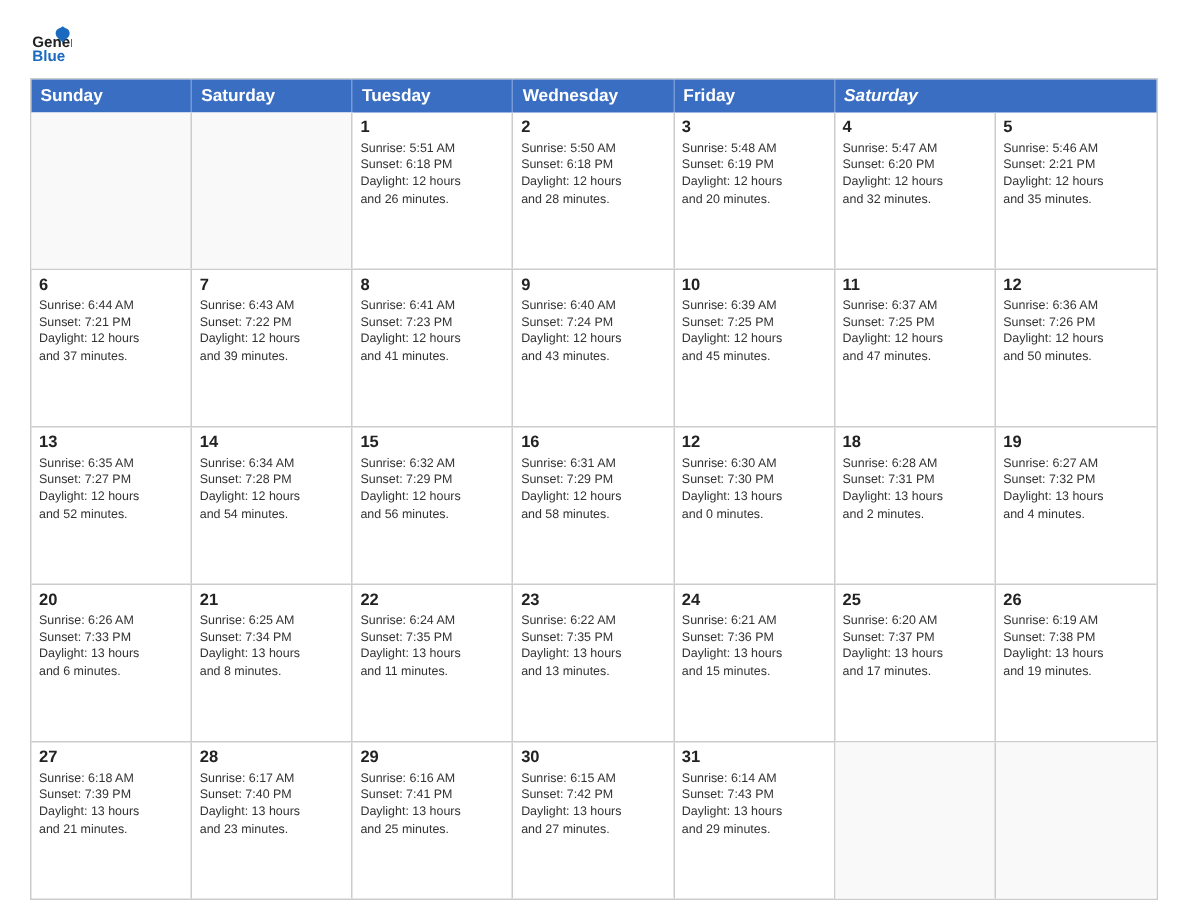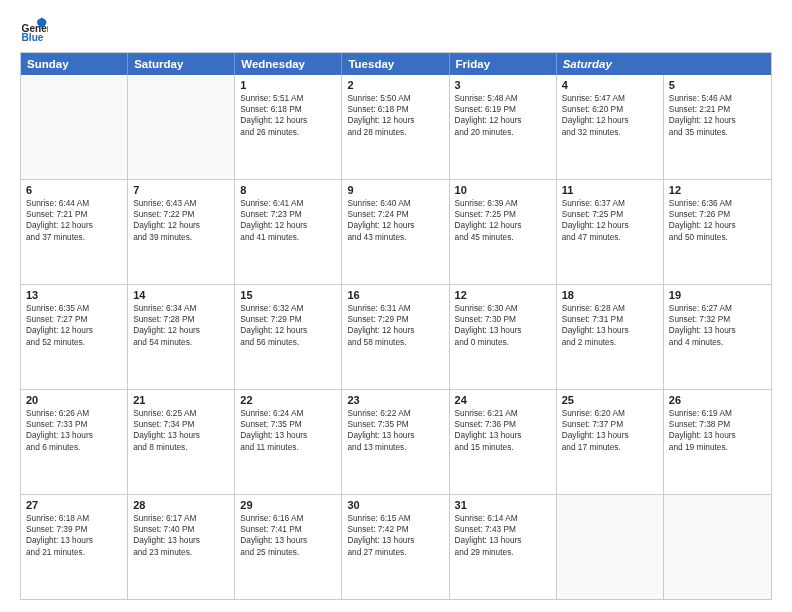--- a/index.html
+++ b/index.html
@@ -118,22 +118,22 @@
     <div class="title-block">
       <div class="month-title"></div>
       <div class="subtitle"></div>
     </div>
   </div>
 
   <div class="calendar">
     <div class="cal-header" id="cal-header">
         <div class="cal-header-cell">Sunday</div>
         <div class="cal-header-cell">Saturday</div>
+        <div class="cal-header-cell">Tuesday</div>
         <div class="cal-header-cell">Wednesday</div>
-        <div class="cal-header-cell">Tuesday</div>
         <div class="cal-header-cell">Friday</div>
         <div class="cal-header-cell">Saturday</div>
       </div>
     <div class="cal-body" id="cal-body">
         <div class="cal-row">
           <div class="cal-cell empty"></div>
           <div class="cal-cell empty"></div>
           <div class="cal-cell">
             <div class="day-num">1</div>
             <div class="cell-line">Sunrise: 5:51 AM</div>

